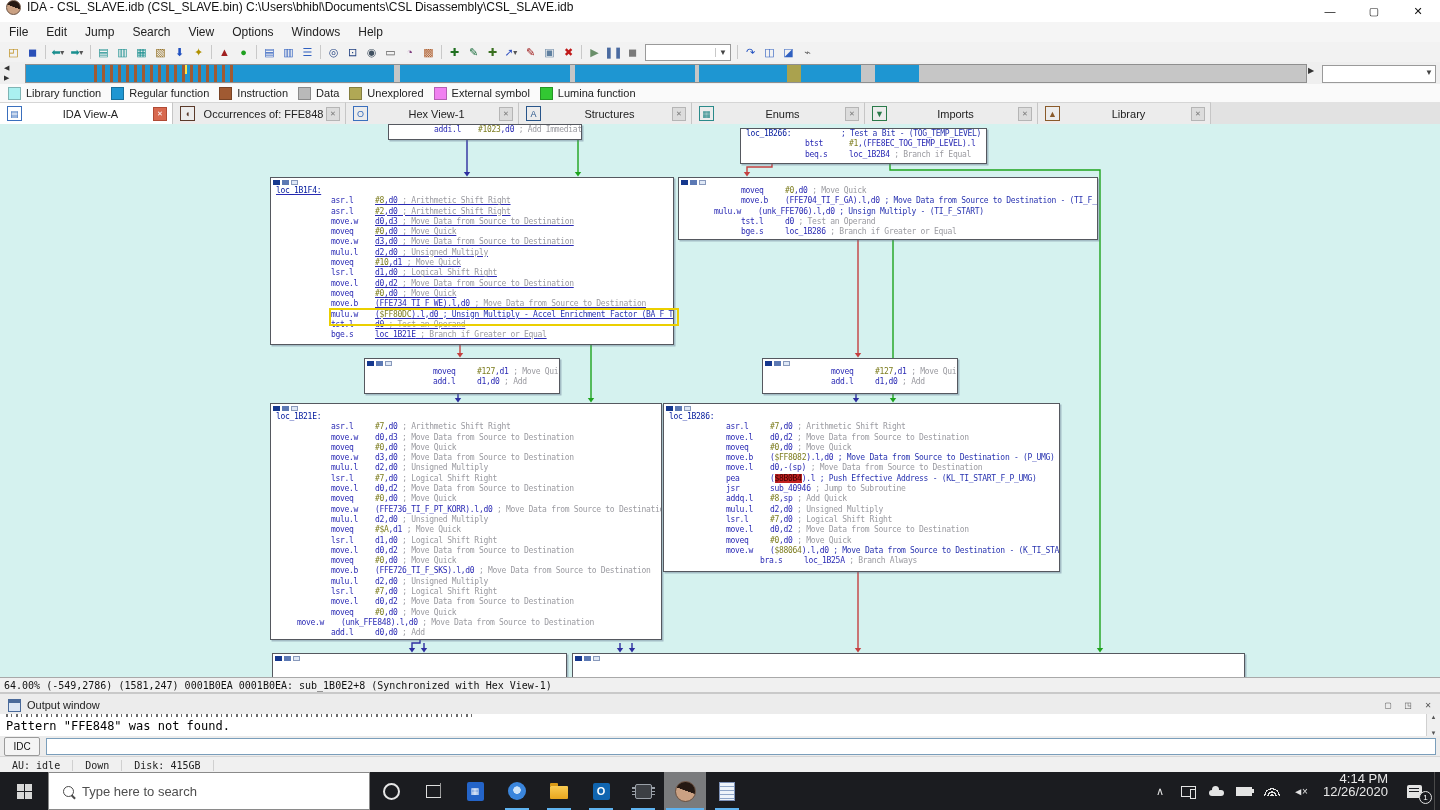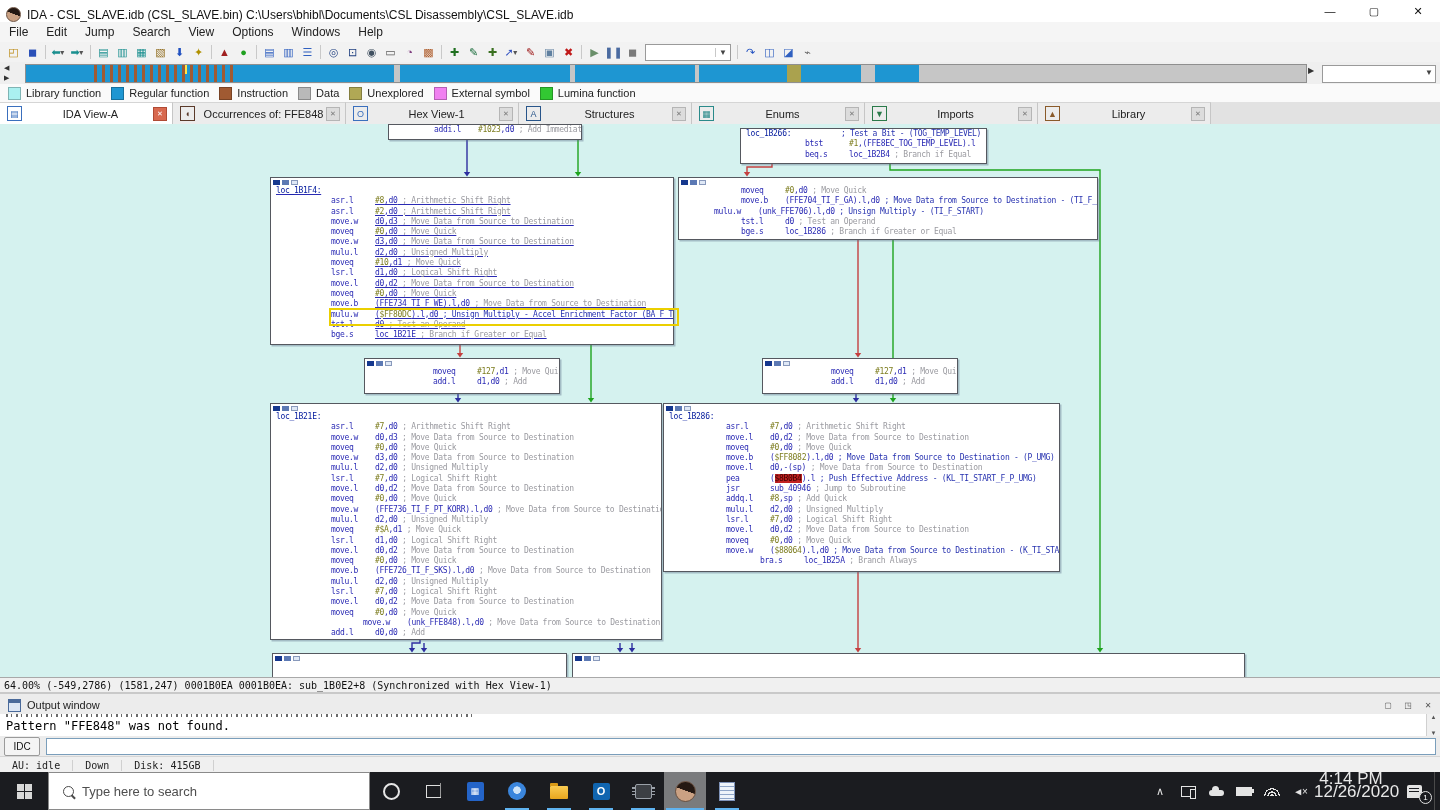--- a/index.html
+++ b/index.html
@@ -1,19 +1,19 @@
 <!DOCTYPE html>
 <html><head>
 <meta charset="utf-8">
 <style>
   html,body{margin:0;padding:0;background:#888;}
   #screen{position:relative;width:1440px;height:810px;background:#fff;overflow:hidden;
           font-family:"Liberation Sans",sans-serif;-webkit-font-smoothing:antialiased;}
   
-  #titlebar{position:absolute;left:0;top:0;width:1440px;height:22px;background:#fff;display:flex;align-items:flex-end;}
+  #titlebar{position:absolute;left:0;top:0;width:1440px;height:22px;background:#fff;display:flex;align-items:flex-start;}
   .ida-face{width:13px;height:13px;border-radius:50%;margin:0 6px 0 6px;
             background:linear-gradient(200deg,#241812 46%,#caa183 47%);border:1px solid #6b5140;}
   #title-text{font-size:12px;color:#111;}
   #win-controls{margin-left:auto;display:flex;}
   .wbtn{width:44px;height:22px;display:flex;align-items:center;justify-content:center;font-size:11px;color:#111;}
   
   #menubar{position:absolute;left:0;top:22px;width:1440px;height:20px;background:#f5f5f5;display:flex;align-items:center;border-bottom:1px solid #e3e3e3;}
   .menu-item{font-size:12px;color:#222;padding:2px 9px;}
   
   #toolbar{position:absolute;left:0;top:42px;width:1440px;height:20px;background:#f2f2f2;display:flex;align-items:center;padding-left:4px;}
@@ -117,21 +117,21 @@
   .tr{width:28px;display:flex;align-items:center;justify-content:center;color:#e4e4e4;position:relative;height:38px;}
   .tr-chevron{font-size:11px;}
   .ico-cast{width:13px;height:9px;border:1.4px solid #e4e4e4;position:relative;}
   .ico-cast:after{content:"";position:absolute;left:8px;top:2px;width:4px;height:8px;background:#1b1c20;border:1.4px solid #e4e4e4;}
   .ico-cloud{width:15px;height:6px;background:#e4e4e4;border-radius:4px;position:relative;margin-top:4px;}
   .ico-cloud:before{content:"";position:absolute;left:3px;top:-4px;width:7px;height:7px;border-radius:50%;background:#e4e4e4;}
   .ico-batt{width:14px;height:7px;border:1.3px solid #e4e4e4;position:relative;background:#e4e4e4;}
   .ico-batt:after{content:"";position:absolute;right:-3px;top:1.5px;width:1.8px;height:4px;background:#e4e4e4;}
   .ico-wifi{width:16px;height:10px;background:radial-gradient(circle at 50% 100%,#e4e4e4 0 1.6px,transparent 1.6px 3.4px,#e4e4e4 3.4px 4.6px,transparent 4.6px 6.6px,#e4e4e4 6.6px 7.8px,transparent 7.8px);}
   .ico-mute{font-size:10px;color:#e4e4e4;letter-spacing:-1px;}
-  #clock{width:74px;text-align:center;color:#e8e8e8;font-size:17px;line-height:13px;padding-right:6px;}
+  #clock{width:74px;text-align:right;color:#e8e8e8;font-size:13px;line-height:13px;padding-right:6px;}
   .ico-notif{width:15px;height:13px;background:#e4e4e4;border-radius:2px 2px 2px 0;position:relative;}
   .ico-notif i{position:absolute;left:2px;top:3px;width:10px;height:1.4px;background:#1b1c20;box-shadow:0 3px 0 #1b1c20;}
   .badge{position:absolute;right:2px;bottom:6px;width:11px;height:11px;border-radius:50%;background:#1b1c20;border:1px solid #e4e4e4;color:#fff;font-size:8px;display:flex;align-items:center;justify-content:center;}
   #notif-btn{width:40px;}
   #show-desktop{width:5px;border-left:1px solid #4a4a4a;}
 </style>
 </head>
 <body>
 
 <div id="screen">
@@ -496,21 +496,21 @@
         <div class="il" style="padding-left:60px"><span class="mn">mulu.l</span><span class="op">d2,d0</span><span class="cm"> ; Unsigned Multiply</span></div>
         <div class="il" style="padding-left:60px"><span class="mn">moveq</span><span class="op"><span class="nm">#$A</span>,d1</span><span class="cm"> ; Move Quick</span></div>
         <div class="il" style="padding-left:60px"><span class="mn">lsr.l</span><span class="op">d1,d0</span><span class="cm"> ; Logical Shift Right</span></div>
         <div class="il" style="padding-left:60px"><span class="mn">move.l</span><span class="op">d0,d2</span><span class="cm"> ; Move Data from Source to Destination</span></div>
         <div class="il" style="padding-left:60px"><span class="mn">moveq</span><span class="op"><span class="nm">#0</span>,d0</span><span class="cm"> ; Move Quick</span></div>
         <div class="il" style="padding-left:60px"><span class="mn">move.b</span><span class="op">(FFE726_TI_F_SKS).l,d0</span><span class="cm"> ; Move Data from Source to Destination</span></div>
         <div class="il" style="padding-left:60px"><span class="mn">mulu.l</span><span class="op">d2,d0</span><span class="cm"> ; Unsigned Multiply</span></div>
         <div class="il" style="padding-left:60px"><span class="mn">lsr.l</span><span class="op"><span class="nm">#7</span>,d0</span><span class="cm"> ; Logical Shift Right</span></div>
         <div class="il" style="padding-left:60px"><span class="mn">move.l</span><span class="op">d0,d2</span><span class="cm"> ; Move Data from Source to Destination</span></div>
         <div class="il" style="padding-left:60px"><span class="mn">moveq</span><span class="op"><span class="nm">#0</span>,d0</span><span class="cm"> ; Move Quick</span></div>
-        <div class="il" style="padding-left:92px"><span class="mn">move.w</span><span class="op">(unk_FFE848).l,d0</span><span class="cm"> ; Move Data from Source to Destination</span></div>
+        <div class="il" style="padding-left:26px"><span class="mn">move.w</span><span class="op">(unk_FFE848).l,d0</span><span class="cm"> ; Move Data from Source to Destination</span></div>
         <div class="il" style="padding-left:60px"><span class="mn">add.l</span><span class="op">d0,d0</span><span class="cm"> ; Add</span></div>
       </div>
       <div class="gblock" style="left: 663px; top: 279px; width: 395px; height: 167px;">
         <div class="bh">
           <i class="i1"></i>
           <i class="i2"></i>
           <i class="i3"></i>
         </div>
         <div class="lrow">
           <span class="lbl">loc_1B286:</span>

